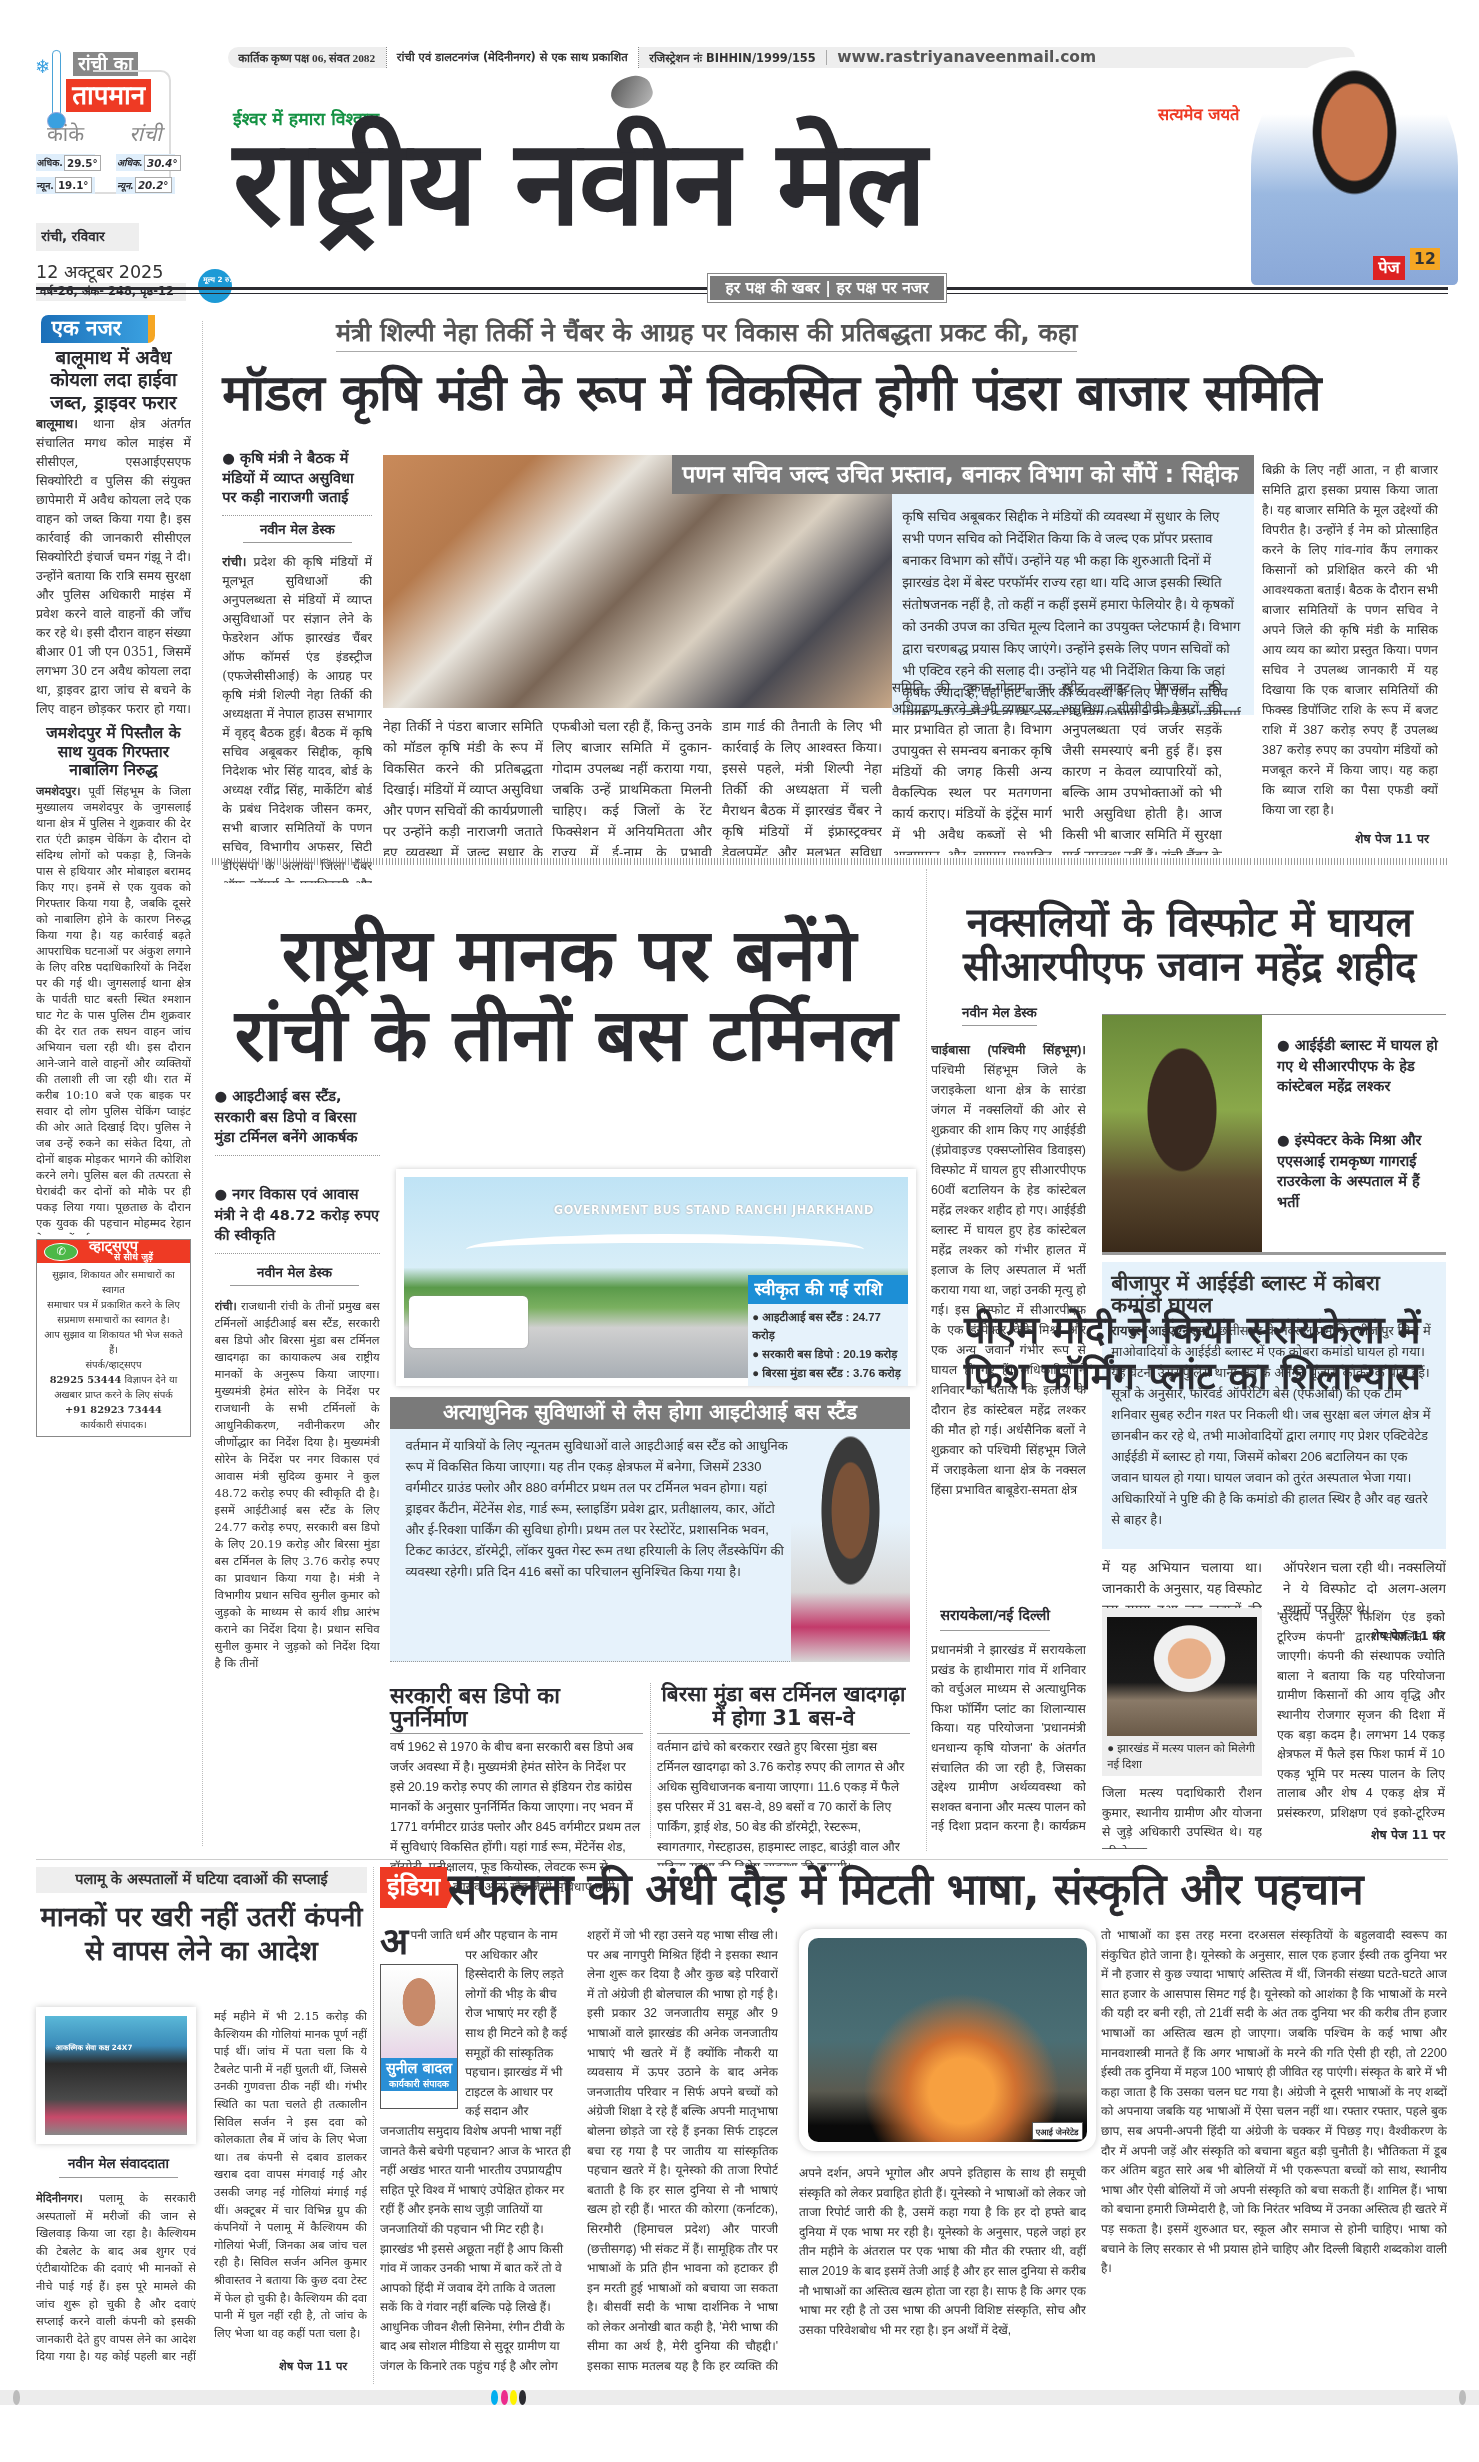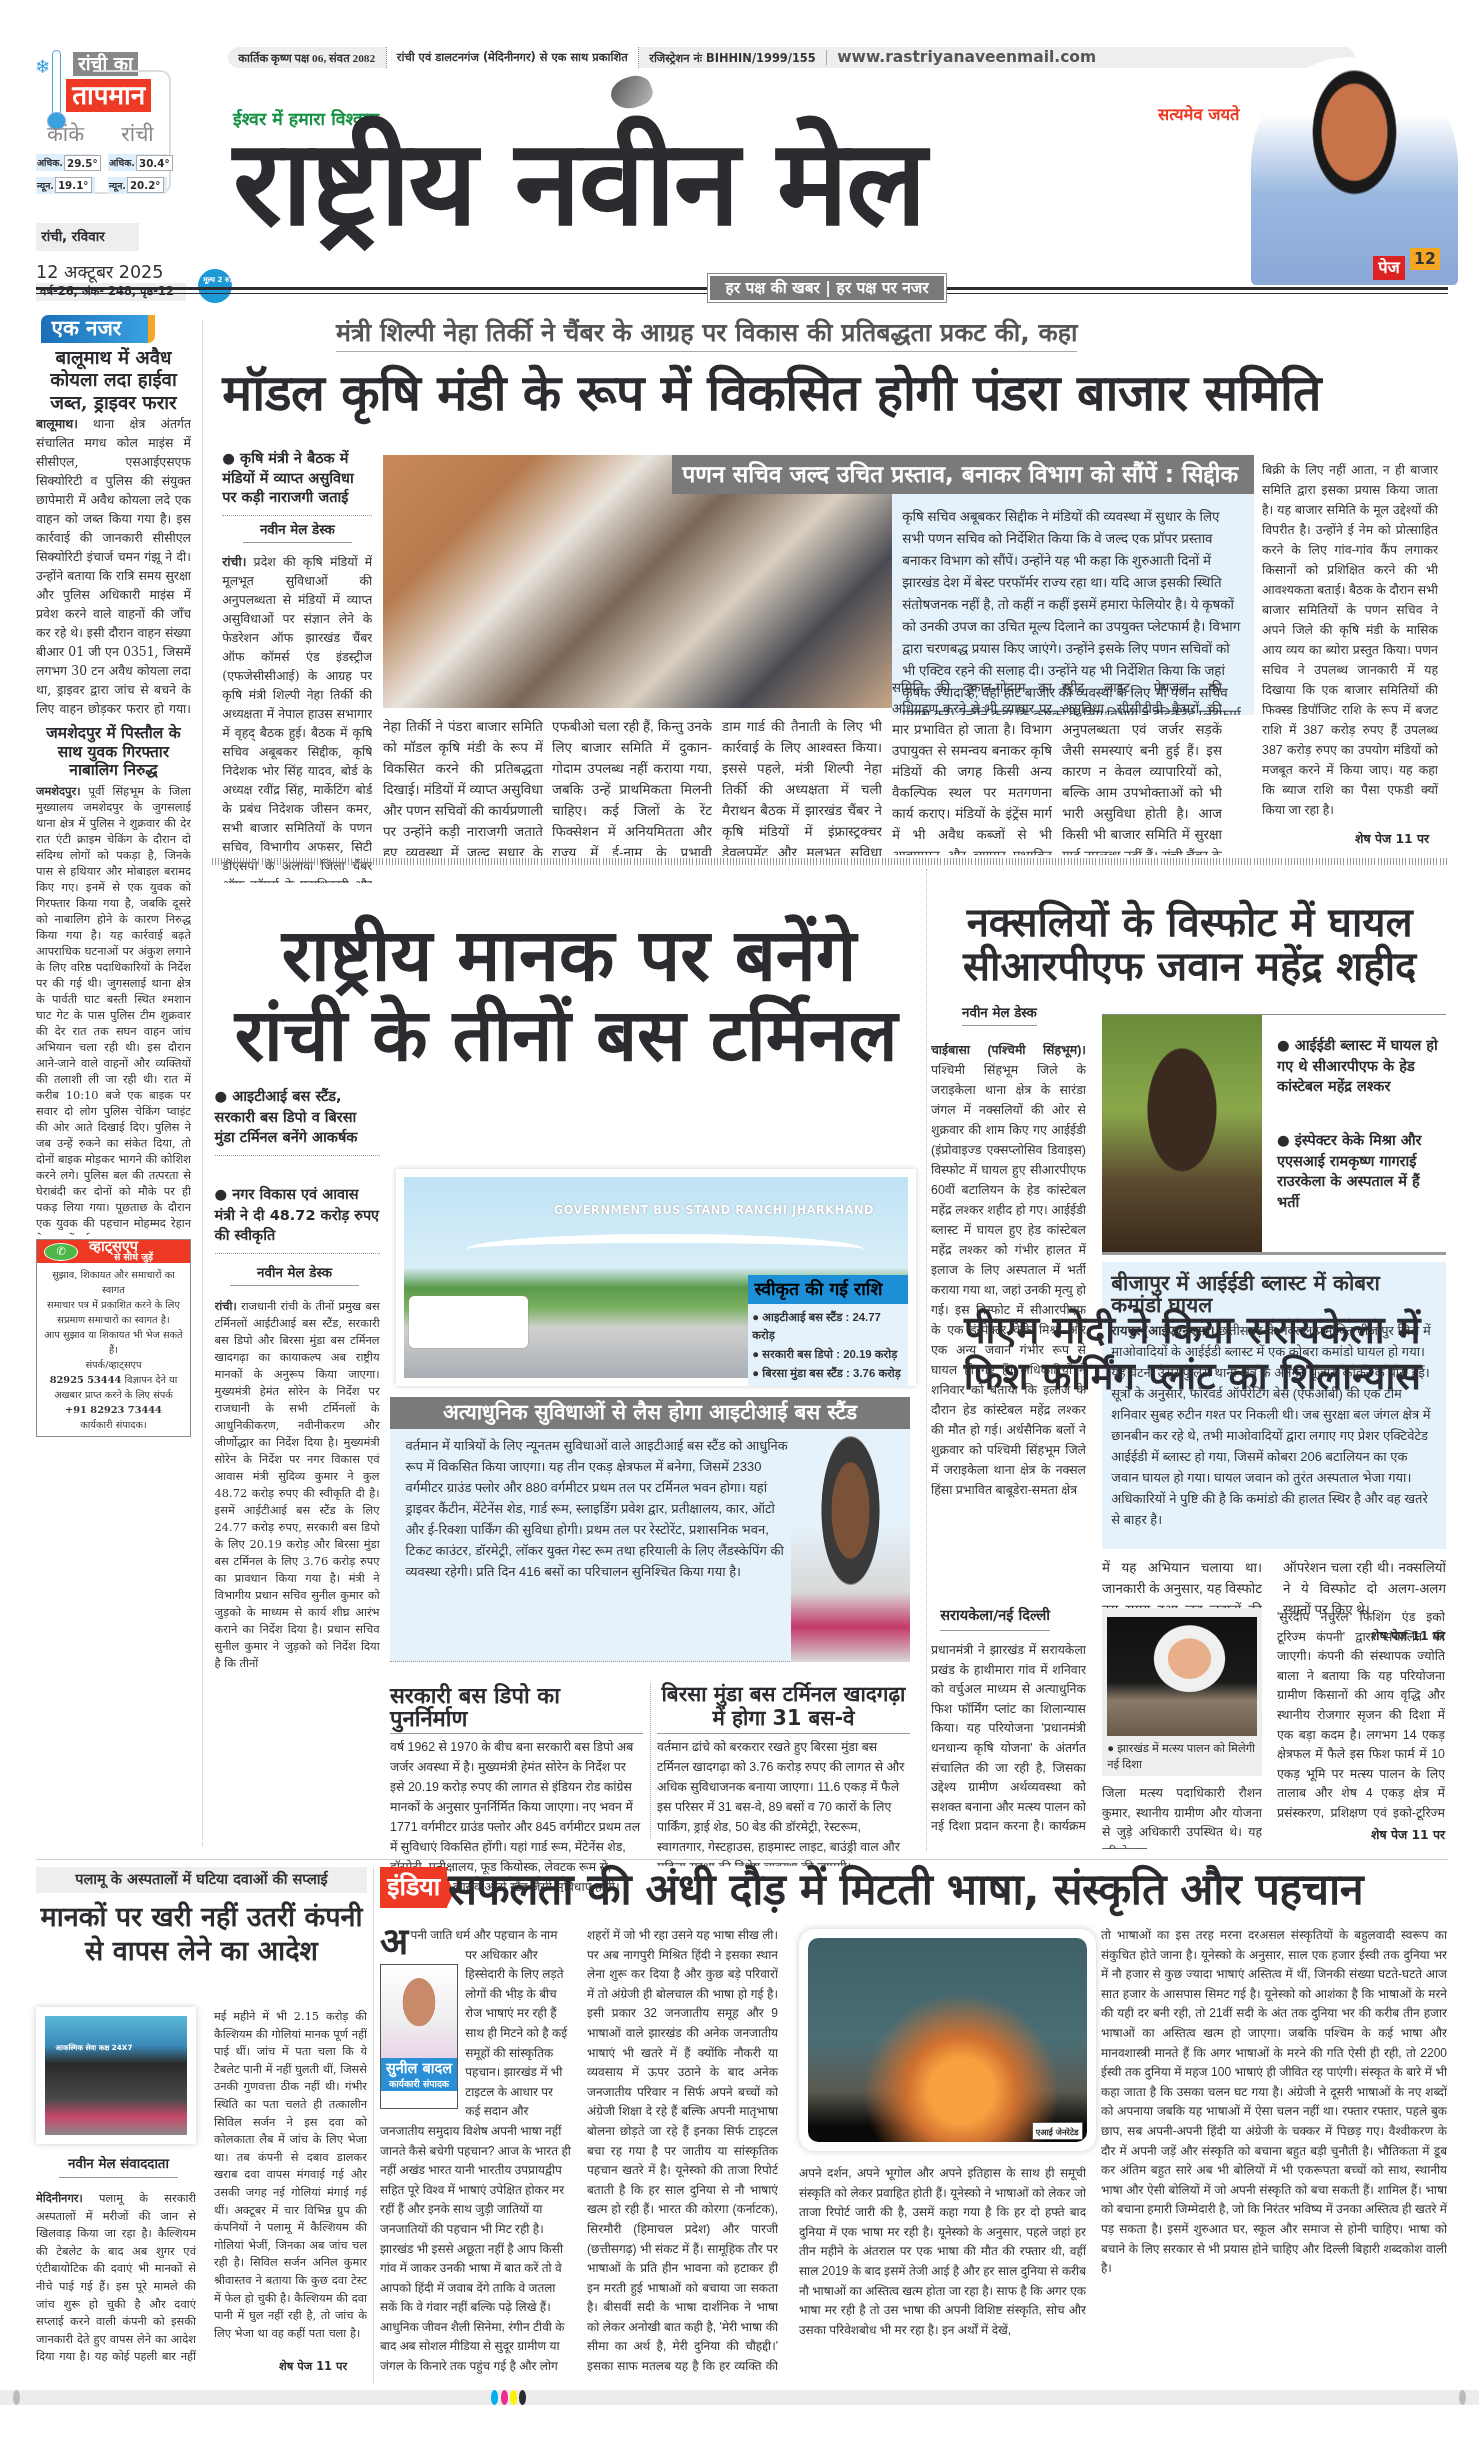--- a/index.html
+++ b/index.html
@@ -45,21 +45,21 @@
       <div style="font-size:20.7px;color:#888;text-align:center;">कांके</div>
       <div style="display:flex;margin-top:7.2px;background:#dfeefb;font-size:9.3px;font-weight:bold;align-items:center;">
         <span style="padding:2.1px 1px;">अधिक.</span>
         <span style="background:#fff;border:0.5px solid #aaa;padding:1px 2.1px;font-size:10.3px;">29.5°</span>
       </div>
       <div style="display:flex;margin-top:5.2px;background:#dfeefb;font-size:9.3px;font-weight:bold;align-items:center;">
         <span style="padding:2.1px 1px;">न्यून.</span>
         <span style="background:#fff;border:0.5px solid #aaa;padding:1px 2.1px;font-size:10.3px;">19.1°</span>
       </div>
     </div>
-    <div class="abs" style="left:72px;top:72px;width:59px;">
+    <div class="abs" style="left:80px;top:72px;width:59px;font-style:italic;">
       <div style="font-size:20.7px;color:#888;text-align:center;">रांची</div>
       <div style="display:flex;margin-top:7.2px;background:#dfeefb;font-size:9.3px;font-weight:bold;align-items:center;">
         <span style="padding:2.1px 1px;">अधिक.</span>
         <span style="background:#fff;border:0.5px solid #aaa;padding:1px 2.1px;font-size:10.3px;">30.4°</span>
       </div>
       <div style="display:flex;margin-top:5.2px;background:#dfeefb;font-size:9.3px;font-weight:bold;align-items:center;">
         <span style="padding:2.1px 1px;">न्यून.</span>
         <span style="background:#fff;border:0.5px solid #aaa;padding:1px 2.1px;font-size:10.3px;">20.2°</span>
       </div>
     </div>
@@ -174,21 +174,21 @@
     <b>रांची।</b>
     <span>राजधानी रांची के तीनों प्रमुख बस टर्मिनलों आईटीआई बस स्टैंड, सरकारी बस डिपो और बिरसा मुंडा बस टर्मिनल खादगढ़ा का कायाकल्प अब राष्ट्रीय मानकों के अनुरूप किया जाएगा। मुख्यमंत्री हेमंत सोरेन के निर्देश पर राजधानी के सभी टर्मिनलों के आधुनिकीकरण, नवीनीकरण और जीर्णोद्धार का निर्देश दिया है। मुख्यमंत्री सोरेन के निर्देश पर नगर विकास एवं आवास मंत्री सुदिव्य कुमार ने कुल 48.72 करोड़ रुपए की स्वीकृति दी है। इसमें आईटीआई बस स्टैंड के लिए 24.77 करोड़ रुपए, सरकारी बस डिपो के लिए 20.19 करोड़ और बिरसा मुंडा बस टर्मिनल के लिए 3.76 करोड़ रुपए का प्रावधान किया गया है। मंत्री ने विभागीय प्रधान सचिव सुनील कुमार को जुड़को के माध्यम से कार्य शीघ्र आरंभ कराने का निर्देश दिया है। प्रधान सचिव सुनील कुमार ने जुड़को को निर्देश दिया है कि तीनों</span>
   </div>
 
   <div style="position:absolute;left:184px;top:300px;width:520px;height:217px;box-shadow:0 0 5.2px #ccc;padding:7.8px;">
     <div class="ph-bus" style="width:100%;height:100%;position:relative;">
       <div style="position:absolute;left:150px;top:26px;font-size:11.4px;font-weight:bold;color:#fff;text-shadow:0 0 1.6px #888;letter-spacing:0.5px;">GOVERNMENT BUS STAND RANCHI JHARKHAND</div>
       <div style="position:absolute;left:62px;top:57px;width:398px;height:31px;border-top:9.3px solid #fff;border-radius:50% 50% 0 0;"></div>
       <div style="position:absolute;left:5.2px;top:119px;width:119px;height:52px;background:#fff;border-radius:5.2px;box-shadow:0 0 1.6px #888"></div>
       <div style="position:absolute;right:0;top:98px;width:160px;background:#e6f2fb;">
-        <div class="hd" style="background:#1d8fd6;color:#000000;font-size:17.6px;padding:5.2px 6.2px;">स्वीकृत की गई राशि</div>
+        <div class="hd" style="background:#1d8fd6;color:#ffffff;font-size:17.6px;padding:5.2px 6.2px;">स्वीकृत की गई राशि</div>
         <div class="cond" style="padding:4.1px 4.1px;font-size:11.4px;line-height:18.6px;font-weight:bold;color:#333;">
           <div class="bullet">आइटीआई बस स्टैंड : 24.77 करोड़</div>
           <div class="bullet">सरकारी बस डिपो : 20.19 करोड़</div>
           <div class="bullet">बिरसा मुंडा बस स्टैंड : 3.76 करोड़</div>
         </div>
       </div>
     </div>
   </div>
 
   <div style="position:absolute;left:178px;top:528px;width:520px;">

